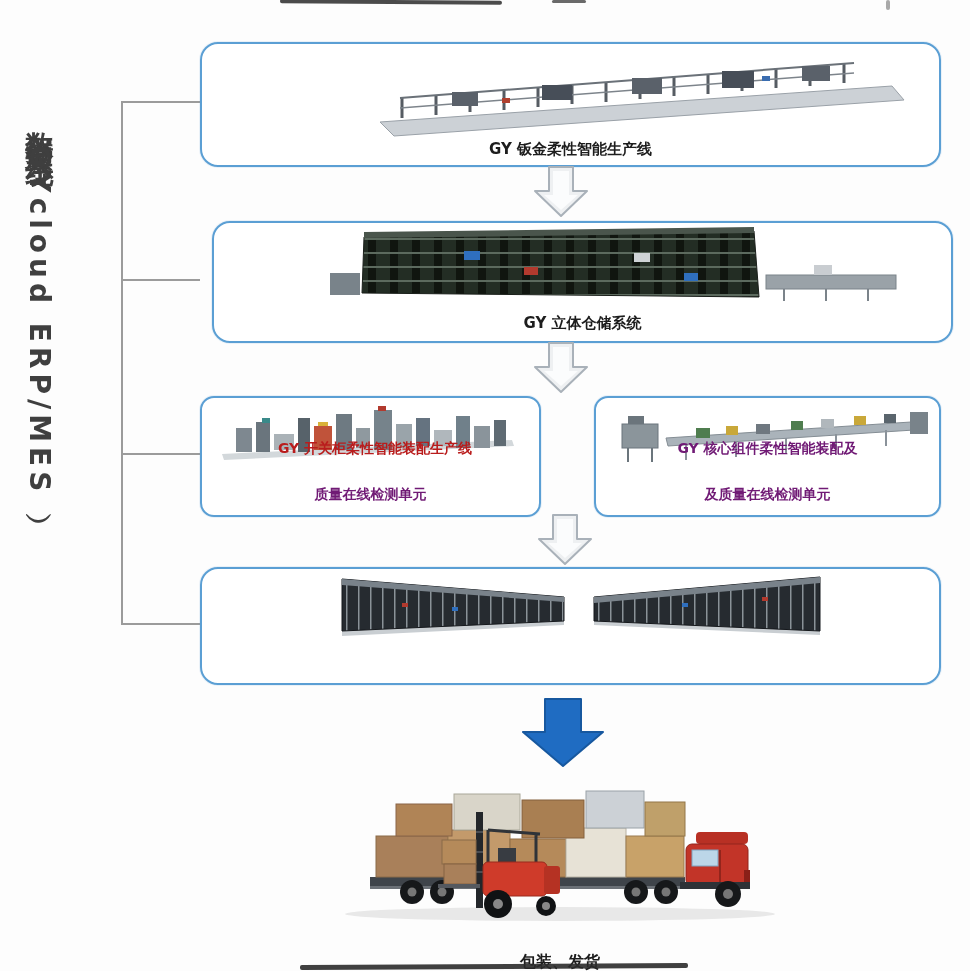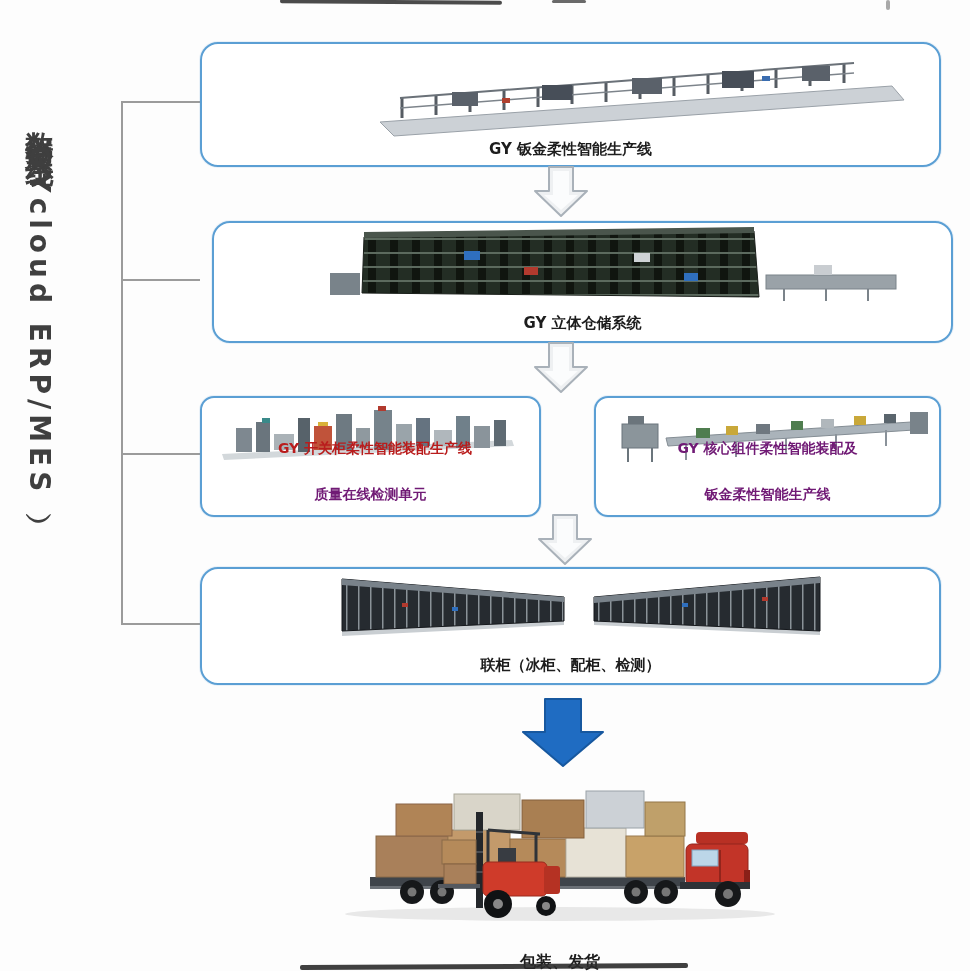--- a/index.html
+++ b/index.html
@@ -163,21 +163,21 @@
       <rect x="130" y="24" width="12" height="9" fill="#c9a83a"></rect>
       <rect x="160" y="22" width="14" height="10" fill="#6f7880"></rect>
       <rect x="195" y="19" width="12" height="9" fill="#4f7d4f"></rect>
       <rect x="225" y="17" width="13" height="9" fill="#b0b7bc"></rect>
       <rect x="258" y="14" width="12" height="9" fill="#c9a83a"></rect>
       <rect x="288" y="12" width="12" height="9" fill="#5a656d"></rect>
       <rect x="314" y="10" width="18" height="22" fill="#79838a"></rect>
     </svg>
     <div class="caption-sm" style="bottom:8px;">
       <div class="l2">GY 核心组件柔性智能装配及</div>
-      <div class="l2">钣金柔性智能生产线</div>
+      <div class="l2">及质量在线检测单元</div>
     </div>
   </div>
 
   <svg class="arrow-wrap" style="left:536px;top:514px;" width="58" height="52" viewBox="0 0 58 52">
     <polygon points="17,1 41,1 41,25 55,25 29,50 3,25 17,25" fill="#eef0f2" stroke="#a9b1b9" stroke-width="2" stroke-linejoin="round"></polygon>
     <polygon points="21,5 37,5 37,29 46,29 29,44 12,29 21,29" fill="#fbfcfd"></polygon>
   </svg>
 
   <div class="station-box" style="left:200px;top:567px;width:737px;height:114px;">
     <svg class="box-art" height="78" viewBox="0 0 737 78">
@@ -191,21 +191,20 @@
       <polygon points="140,6 362,24 362,48 140,58" fill="url(#cabPat)" stroke="#15181c"></polygon>
       <polygon points="140,6 362,24 362,29 140,12" fill="#79828a"></polygon>
       <polygon points="392,48 618,58 618,62 392,52" fill="#c9ced2"></polygon>
       <polygon points="392,24 618,4 618,58 392,48" fill="url(#cabPat)" stroke="#15181c"></polygon>
       <polygon points="392,24 618,4 618,10 392,30" fill="#79828a"></polygon>
       <rect x="200" y="30" width="6" height="4" fill="#b23a2e"></rect>
       <rect x="250" y="34" width="6" height="4" fill="#2f6fbe"></rect>
       <rect x="480" y="30" width="6" height="4" fill="#2f6fbe"></rect>
       <rect x="560" y="24" width="6" height="4" fill="#b23a2e"></rect>
     </svg>
-    <div class="caption" style="bottom:8px;">联柜（冰柜、配柜、检测）</div>
   </div>
 
   <svg class="arrow-wrap" style="left:521px;top:698px;" width="84" height="70" viewBox="0 0 84 70">
     <polygon points="24,1 60,1 60,34 82,34 42,68 2,34 24,34" fill="#1f6cc2" stroke="#17589f" stroke-width="2" stroke-linejoin="round"></polygon>
   </svg>
 
   <svg class="arrow-wrap" style="left:330px;top:782px;" width="460" height="148" viewBox="0 0 460 148">
     <ellipse cx="230" cy="132" rx="215" ry="7" fill="#e8e8e8"></ellipse>
     <rect x="40" y="95" width="315" height="9" fill="#3f444a"></rect>
     <rect x="40" y="104" width="315" height="3" fill="#6b7076"></rect>

